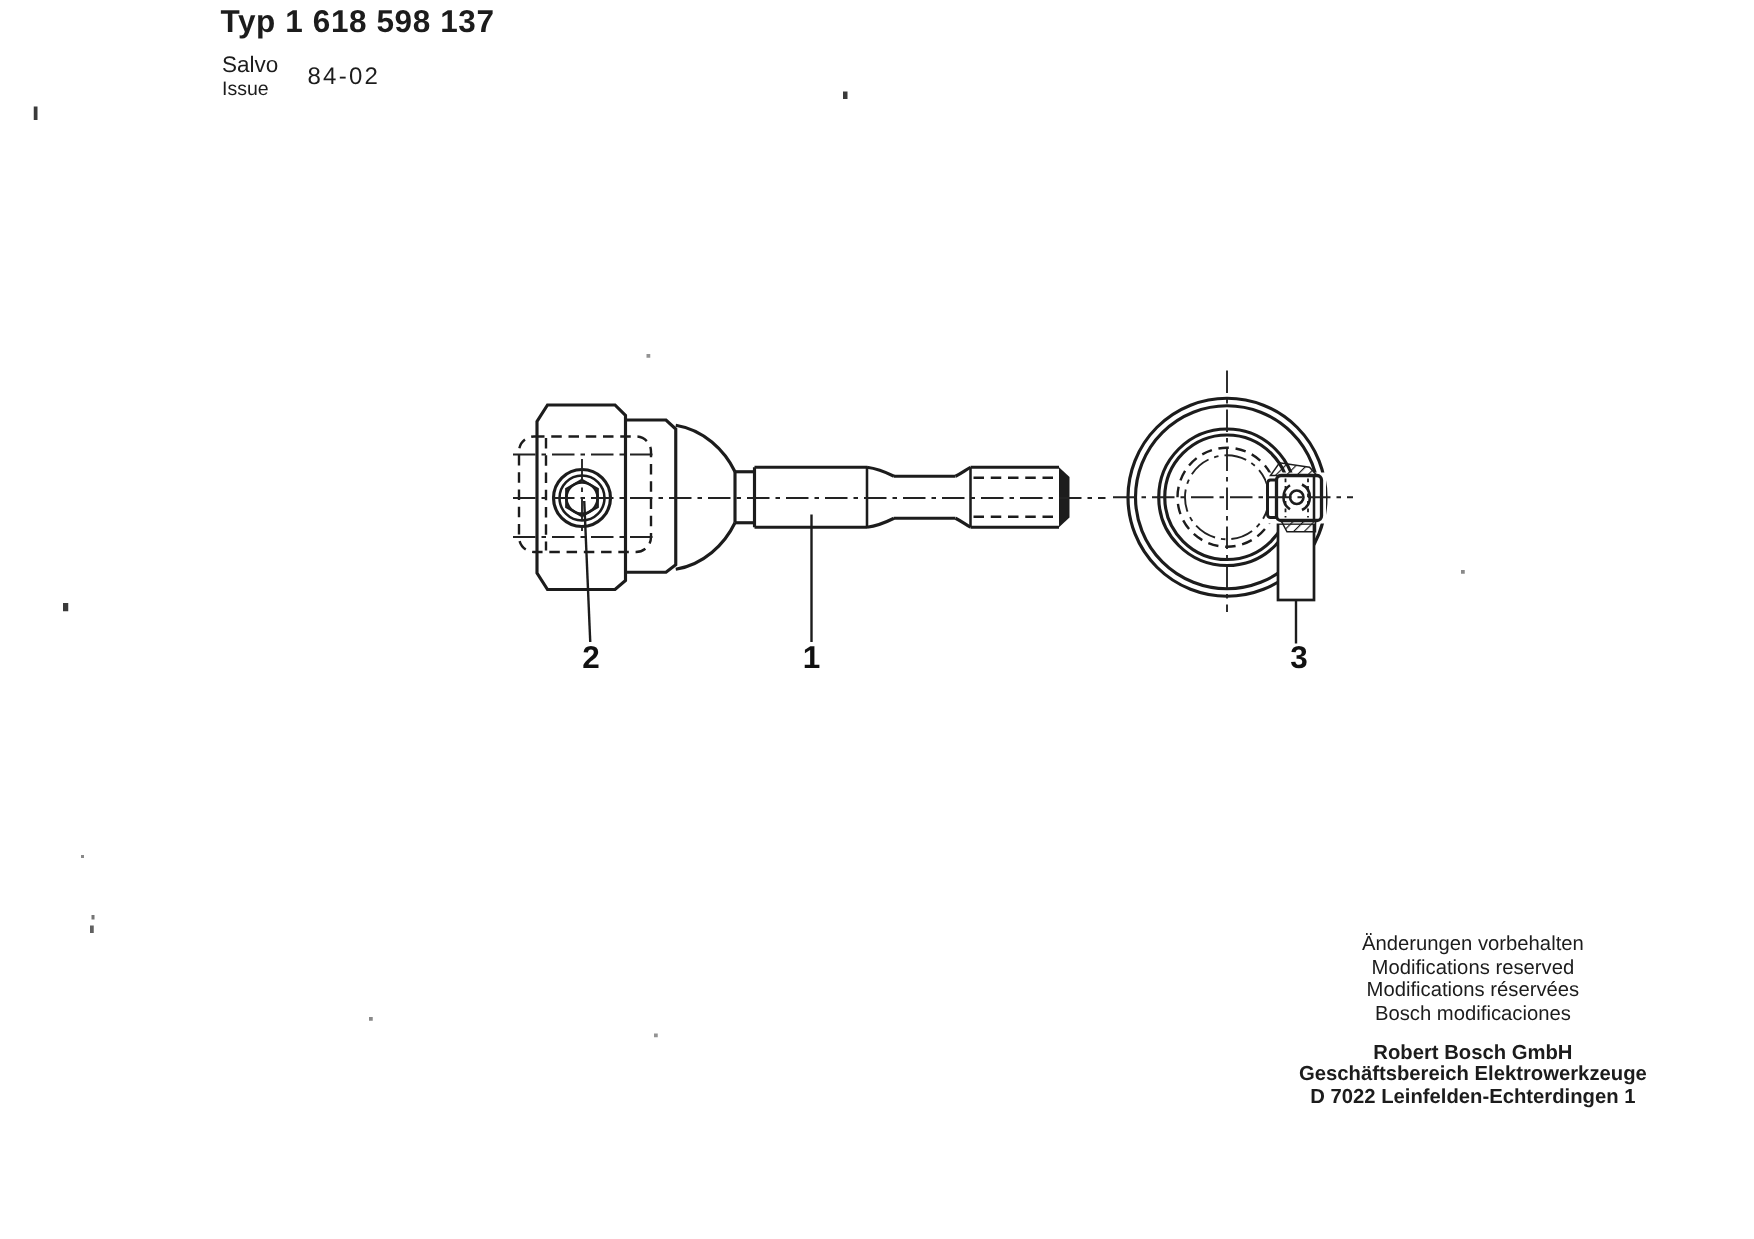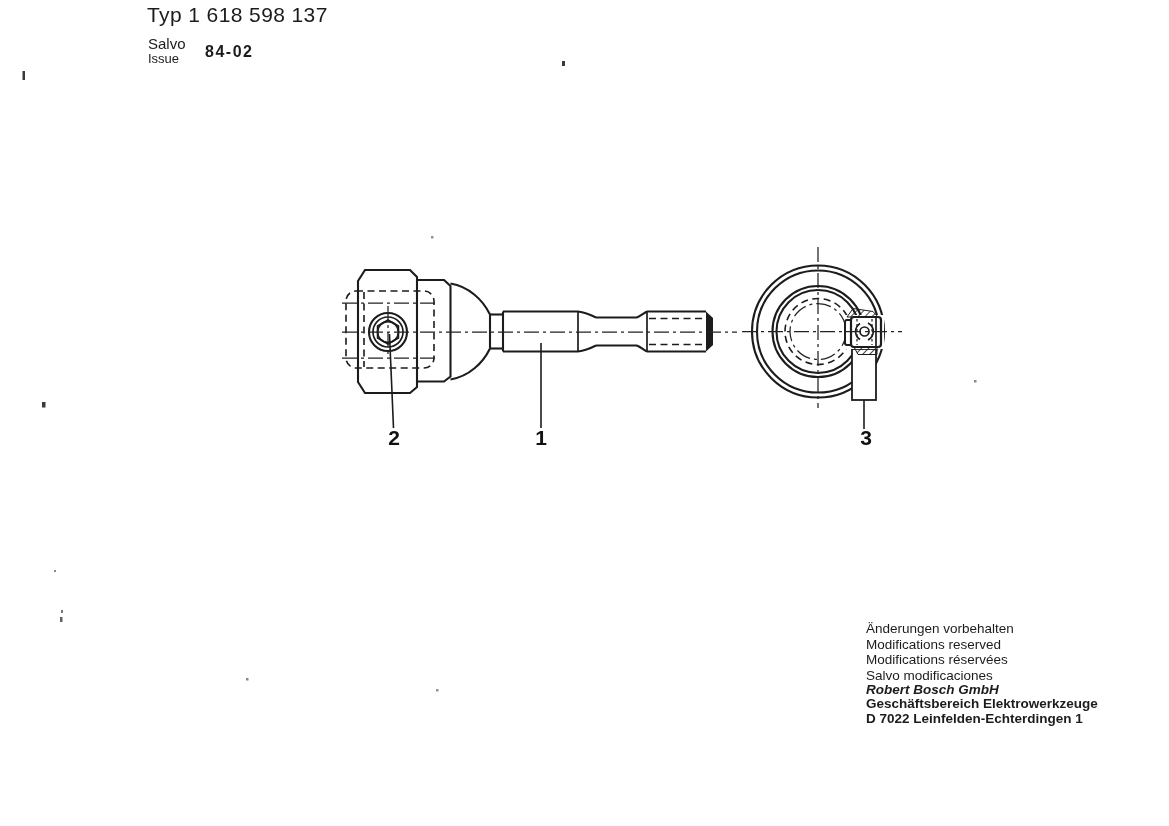--- a/index.html
+++ b/index.html
@@ -3,30 +3,30 @@
 <meta charset="utf-8">
 <style>
   html,body{margin:0;padding:0;}
   body{
     width:1169px;height:826px;position:relative;background:#ffffff;
     font-family:"Liberation Sans","DejaVu Sans",sans-serif;color:#1c1c1c;
     overflow:hidden;
   }
   .abs{position:absolute;}
   .title{
-    left:147px;top:3px;font-size:21px;font-weight:normal;letter-spacing:0.4px;
+    left:147px;top:3px;font-size:21px;font-weight:bold;letter-spacing:0.4px;
     white-space:nowrap;
   }
   .stand{left:148px;top:36px;font-size:15px;line-height:15px;}
   .issue{left:148px;top:51px;font-size:13px;line-height:15px;}
-  .issue-value{left:205px;top:43px;font-size:16px;letter-spacing:1.5px;font-weight:bold;}
-  .footer{left:866px;top:621px;font-size:13.5px;}
+  .issue-value{left:205px;top:43px;font-size:16px;letter-spacing:1.5px;}
+  .footer{left:866px;top:621px;font-size:13.5px;text-align:center;}
   .footer .notice{line-height:15.5px;font-weight:normal;}
   .footer .company{line-height:14.4px;font-weight:bold;}
-  .footer .company.first{margin-top:0;font-style:italic;}
+  .footer .company.first{margin-top:12px;}
   svg{position:absolute;left:0;top:0;}
   .outline{fill:none;stroke:#1c1c1c;stroke-width:2.1;stroke-linejoin:miter;}
   .thin{fill:none;stroke:#1c1c1c;stroke-width:1.7;}
   .center{fill:none;stroke:#222;stroke-width:1.25;stroke-dasharray:15 4 3 4;}
   .hidden{fill:none;stroke:#1c1c1c;stroke-width:1.6;stroke-dasharray:7 4.5;}
   .dotted{fill:none;stroke:#1c1c1c;stroke-width:1.2;stroke-dasharray:2.5 2.5;}
   .leader{stroke:#1c1c1c;stroke-width:1.6;}
   .plabel{font-family:"Liberation Sans","DejaVu Sans",sans-serif;
     font-size:21px;font-weight:bold;fill:#111;text-anchor:middle;}
   .whitefill{fill:#ffffff;}
@@ -156,17 +156,17 @@
     <rect class="artifact" x="974" y="380" width="2.5" height="2.5" opacity="0.6"></rect>
     <rect class="artifact" x="246" y="678" width="2.5" height="2.5" opacity="0.6"></rect>
     <rect class="artifact" x="436" y="689" width="2.5" height="2.5" opacity="0.55"></rect>
   </g>
 </svg>
 
 <div class="abs footer">
   <div class="notice">Änderungen vorbehalten</div>
   <div class="notice">Modifications reserved</div>
   <div class="notice">Modifications réservées</div>
-  <div class="notice">Salvo modificaciones</div>
+  <div class="notice">Bosch modificaciones</div>
   <div class="company first">Robert Bosch GmbH</div>
   <div class="company">Geschäftsbereich Elektrowerkzeuge</div>
   <div class="company">D 7022 Leinfelden-Echterdingen 1</div>
 </div>
 
 </body></html>

